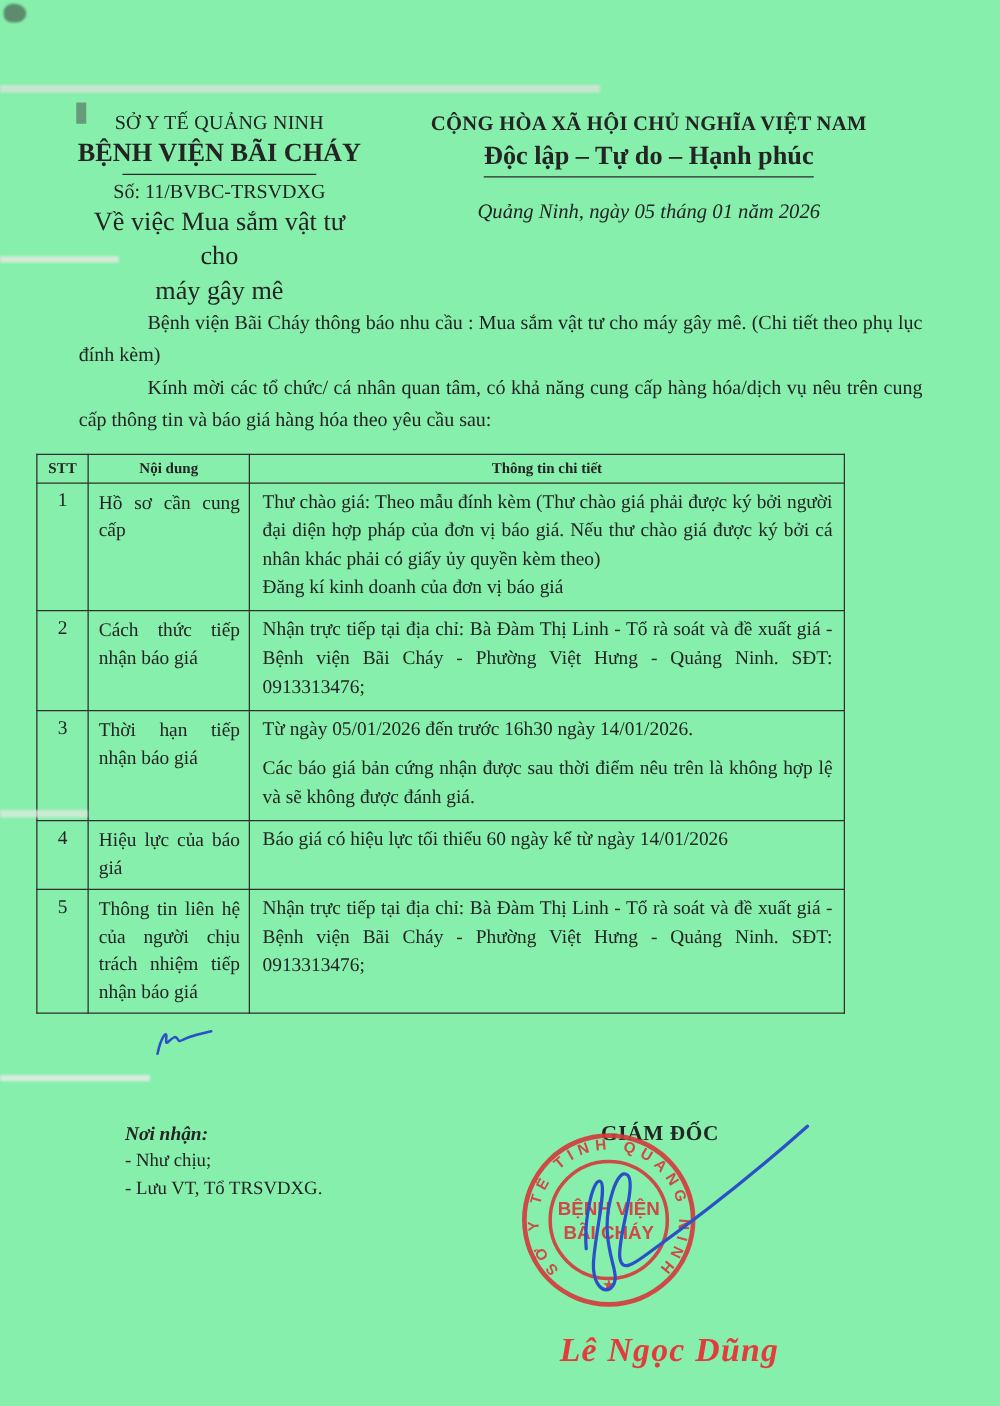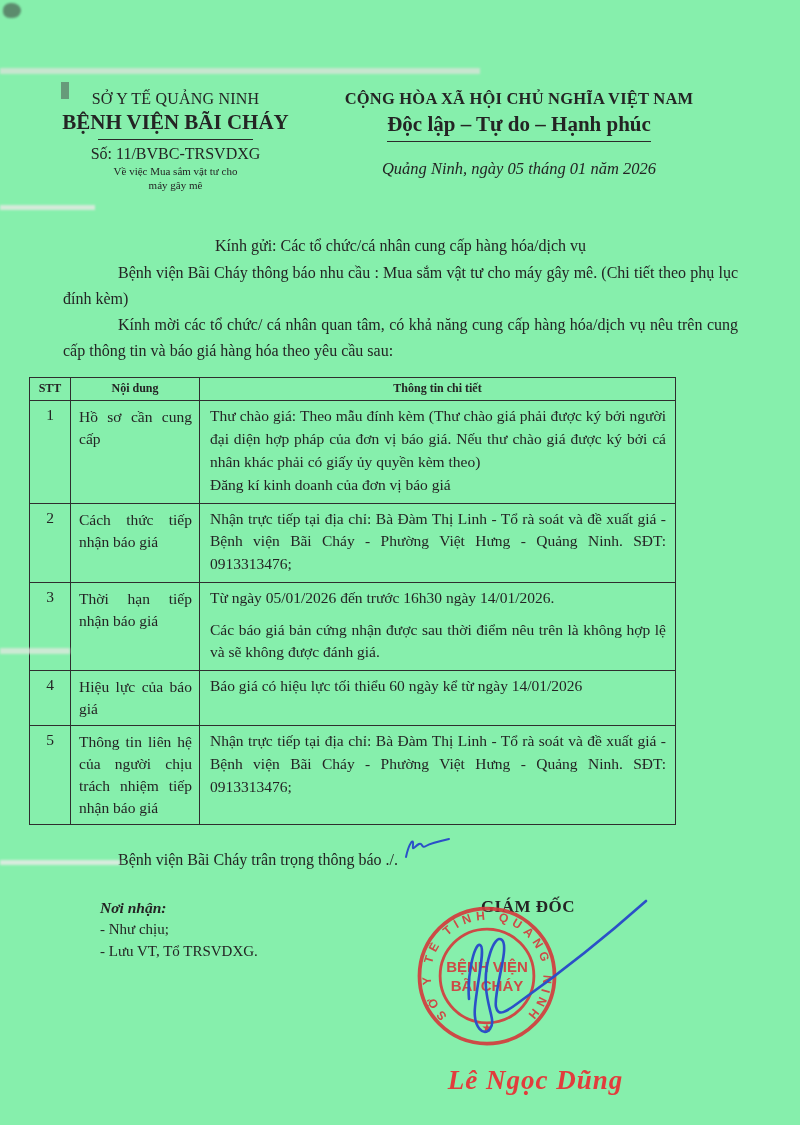--- a/index.html
+++ b/index.html
@@ -17,21 +17,21 @@
   .a-dash  { left:61px; top:82px; width:8px; height:17px; background:#4a4a4a; opacity:.5; filter:blur(.5px); }
   .a-band4 { left:0; top:860px; width:120px; height:5px; background:#ececea; opacity:.8; filter:blur(1px); }
 
   
   .header { display:flex; padding:88px 55px 0 58px; }
   .hdr-left { width:235px; text-align:center; line-height:1.32; }
   .hdr-left .org { font-size:16px; letter-spacing:.2px; }
   .hdr-left .unit { font-size:21px; font-weight:bold; }
   .hdr-left .rule { width:155px; border-top:1.6px solid #2b2b2b; margin:2px auto 3px; }
   .hdr-left .docno { font-size:16px; }
-  .hdr-left .subject { font-size:11px; line-height:1.3; }
+  .hdr-left .subject { font-size:21px; line-height:1.3; }
   .hdr-right { flex:1; text-align:center; line-height:1.35; }
   .hdr-right .national { font-size:16.5px; font-weight:bold; letter-spacing:.2px; }
   .hdr-right .motto { display:inline-block; font-size:21px; font-weight:bold; border-bottom:1.7px solid #2b2b2b; padding-bottom:2px; }
   .hdr-right .placedate { font-size:16.5px; font-style:italic; margin-top:16px; }
 
   
   .body-text { padding:0 62px 0 63px; font-size:16px; }
   .salutation { text-align:center; margin-top:40px; margin-bottom:2px; line-height:1.6; }
   .para { text-align:justify; text-indent:55px; line-height:1.63; }
 
@@ -77,21 +77,20 @@
       <div class="subject">máy gây mê</div>
     </div>
     <div class="hdr-right">
       <div class="national">CỘNG HÒA XÃ HỘI CHỦ NGHĨA VIỆT NAM</div>
       <div><span class="motto">Độc lập – Tự do – Hạnh phúc</span></div>
       <div class="placedate">Quảng Ninh, ngày 05 tháng 01 năm 2026</div>
     </div>
   </div>
 
   <div class="body-text">
-    <div class="salutation">Kính gửi: Các tổ chức/cá nhân cung cấp hàng hóa/dịch vụ</div>
     <div class="para">Bệnh viện Bãi Cháy thông báo nhu cầu : Mua sắm vật tư cho máy gây mê. (Chi tiết theo phụ lục đính kèm)</div>
     <div class="para">Kính mời các tổ chức/ cá nhân quan tâm, có khả năng cung cấp hàng hóa/dịch vụ nêu trên cung cấp thông tin và báo giá hàng hóa theo yêu cầu sau:</div>
   </div>
 
   <table class="quote">
     <thead>
       <tr>
         <th style="width:41px">STT</th>
         <th style="width:129px">Nội dung</th>
         <th style="width:476px">Thông tin chi tiết</th>
@@ -131,21 +130,21 @@
       <tr>
         <td class="c-stt">5</td>
         <td class="c-nd">Thông tin liên hệ của người chịu trách nhiệm tiếp nhận báo giá</td>
         <td class="c-ct">
           <div>Nhận trực tiếp tại địa chỉ: Bà Đàm Thị Linh - Tổ rà soát và đề xuất giá - Bệnh viện Bãi Cháy - Phường Việt Hưng - Quảng Ninh. SĐT: 0913313476;</div>
         </td>
       </tr>
     </tbody>
   </table>
 
-  <div class="closing"><span>Bệnh viện Bãi Cháy trân trọng thông báo ./.</span><svg class="paraph-svg" width="52" height="30" viewBox="0 0 52 30">
+  <div class="closing"><svg class="paraph-svg" width="52" height="30" viewBox="0 0 52 30">
       <path d="M6 24 C 9 10 14 4 13 12 C 12 19 15 13 19 11 C 23 9 21 16 26 13 C 31 10 40 8 49 6" fill="none" stroke="#2b50c8" stroke-width="2" stroke-linecap="round"></path>
     </svg></div>
 
   <div class="recipients">
     <div class="label">Nơi nhận:</div>
     <div>- Như chịu;</div>
     <div>- Lưu VT, Tổ TRSVDXG.</div>
   </div>
 
   <div class="signer-title">GIÁM ĐỐC</div>

